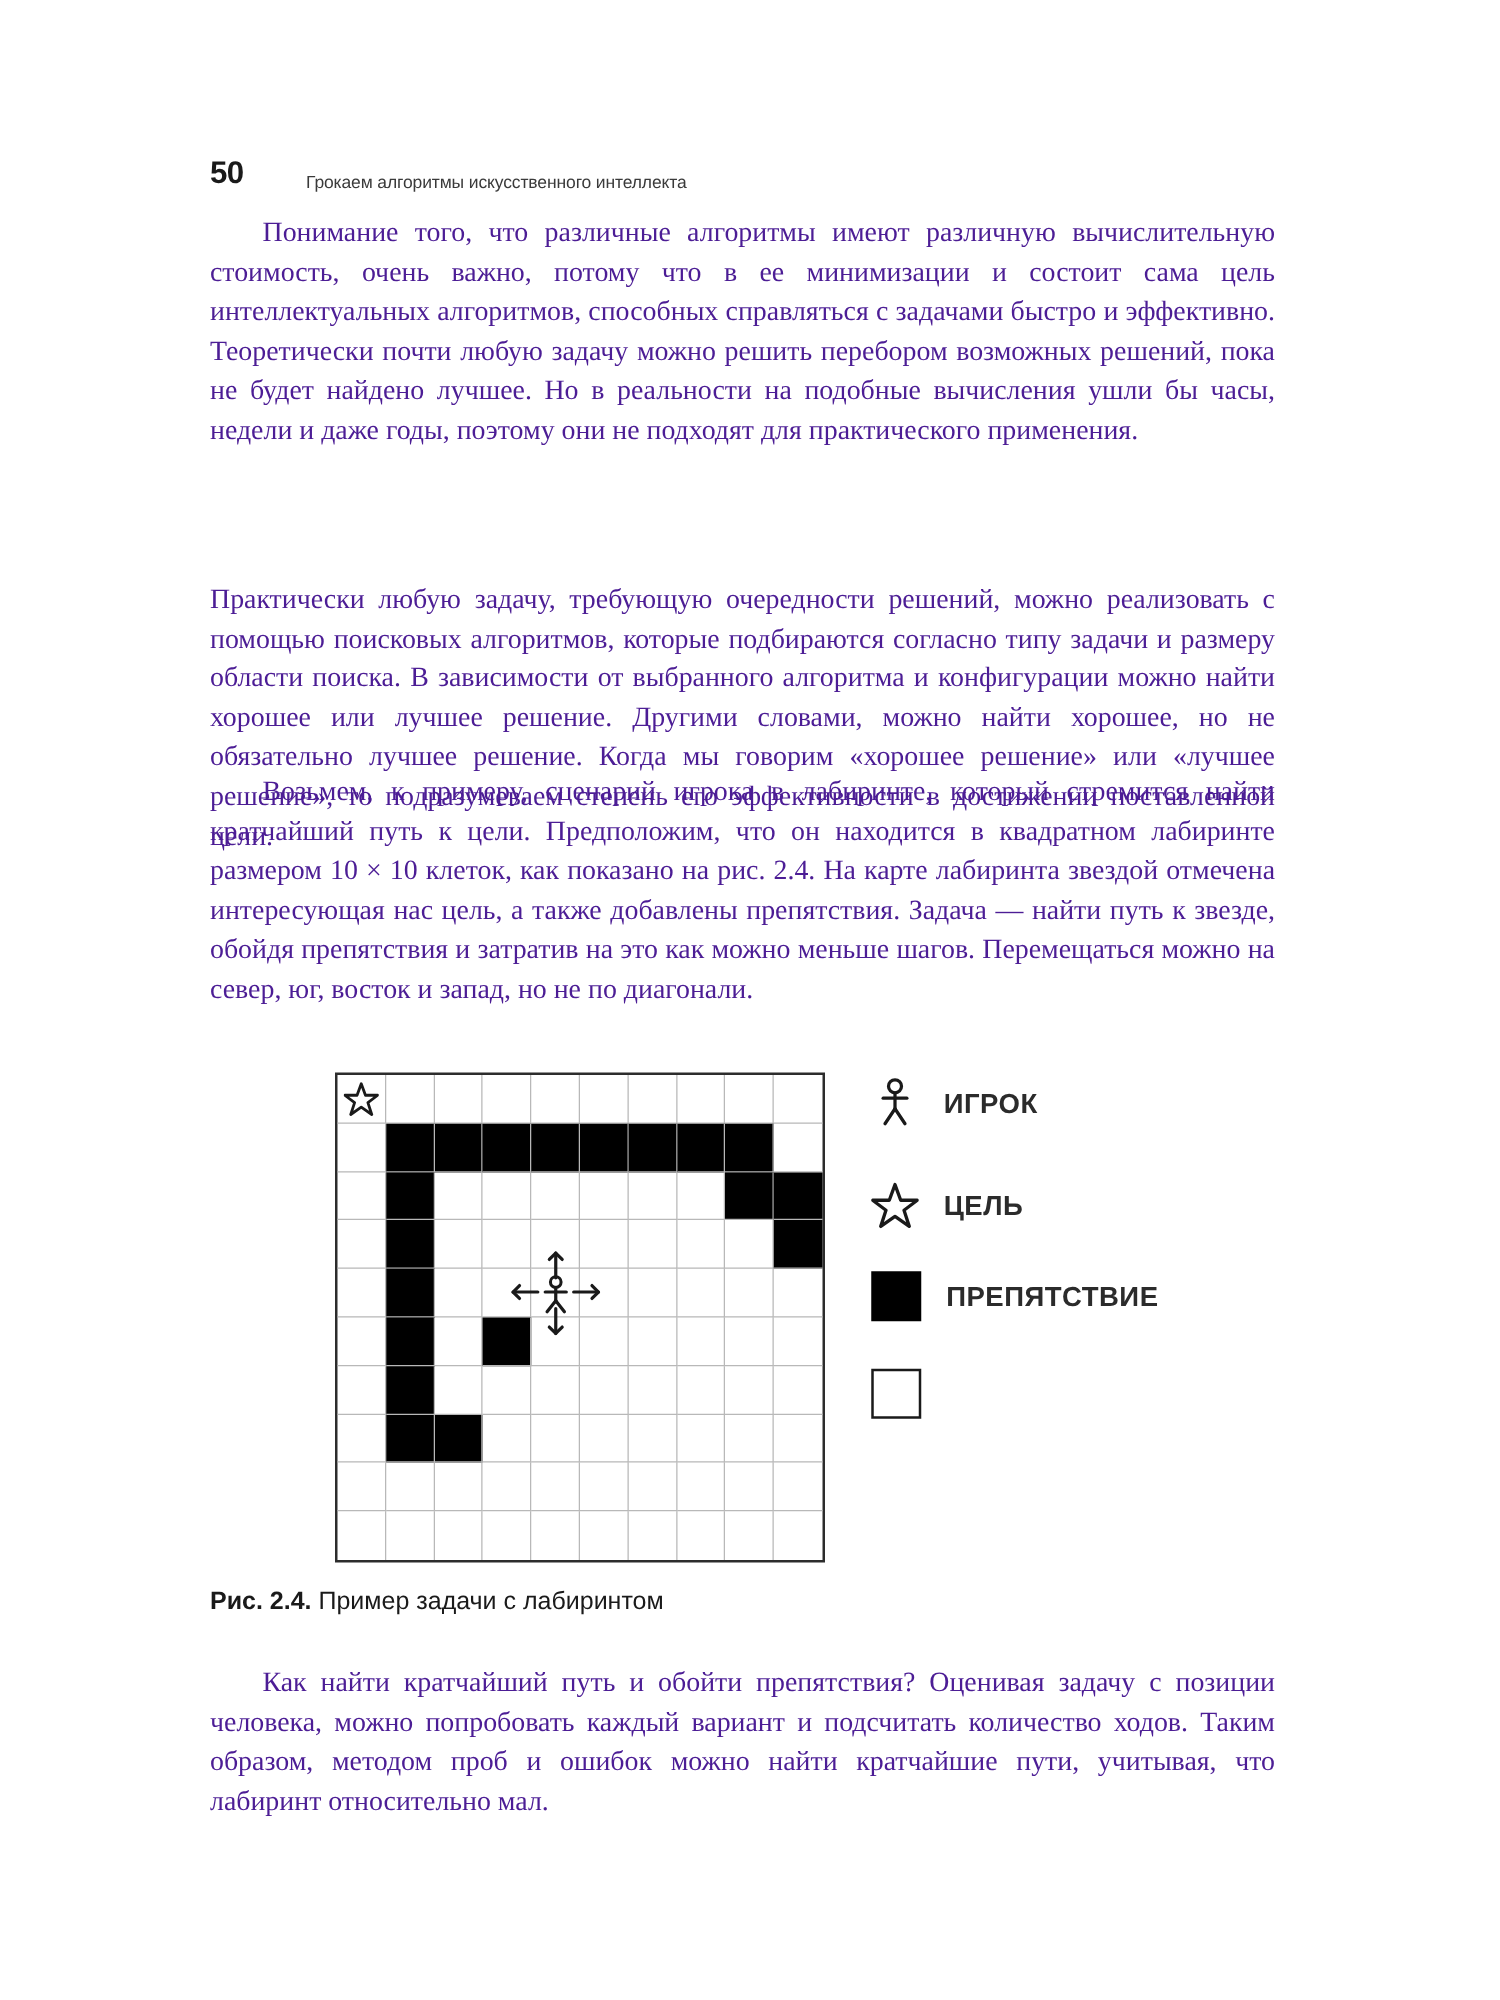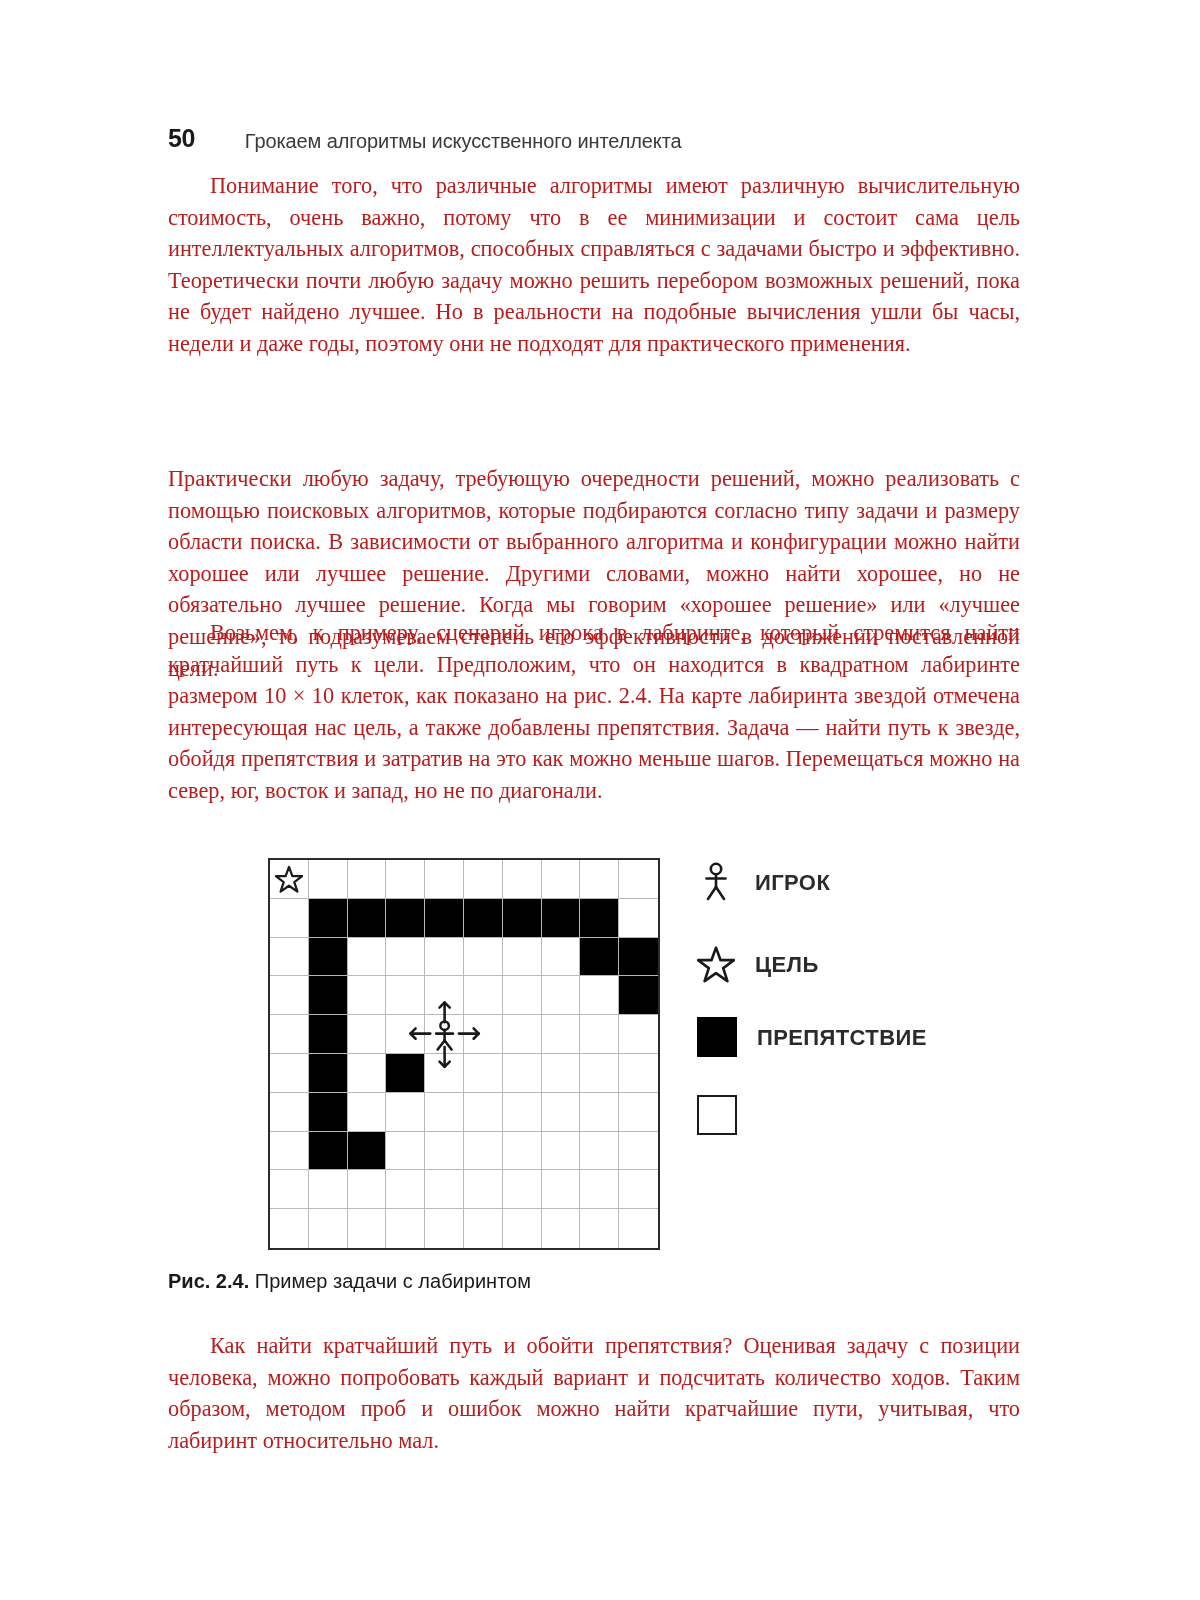--- a/index.html
+++ b/index.html
@@ -34,39 +34,39 @@
     margin-top: 36px;
   }
   .folio {
     font-size: 25px;
     font-weight: bold;
     color: #1a1a1a;
     letter-spacing: -0.5px;
   }
   .head-title {
     margin-left: 50px;
-    font-size: 20px;
+    font-size: 14px;
     color: #3a3a3a;
     letter-spacing: -0.1px;
   }
 
   
   .body-col {
     position: absolute;
     left: 168px;
     width: 852px;
   }
   p.bodytext {
     margin: 0;
     font-family: "Liberation Serif", serif;
     font-size: 22.3px;
     line-height: 31.6px;
     text-align: justify;
     text-indent: 42px;
-    color: #b91c1c;
+    color: #4c1d95;
     hyphens: manual;
     -webkit-hyphens: manual;
   }
   p.bodytext.noindent { text-indent: 0; }
 
   .para1 { top: 170px; }
   .para2 { top: 463px; }
   .para3 { top: 617px; }
   .para4 { top: 1330px; }
 

